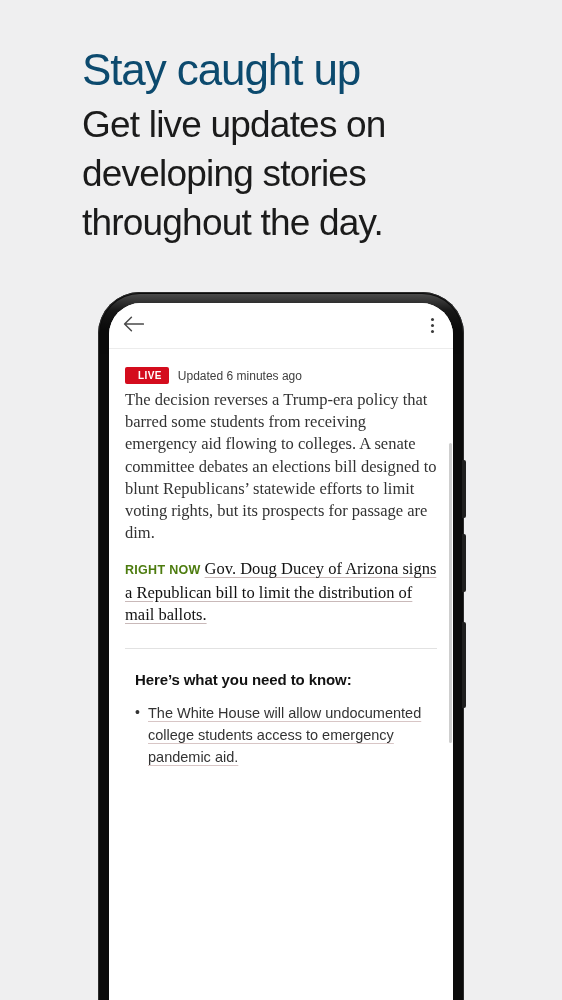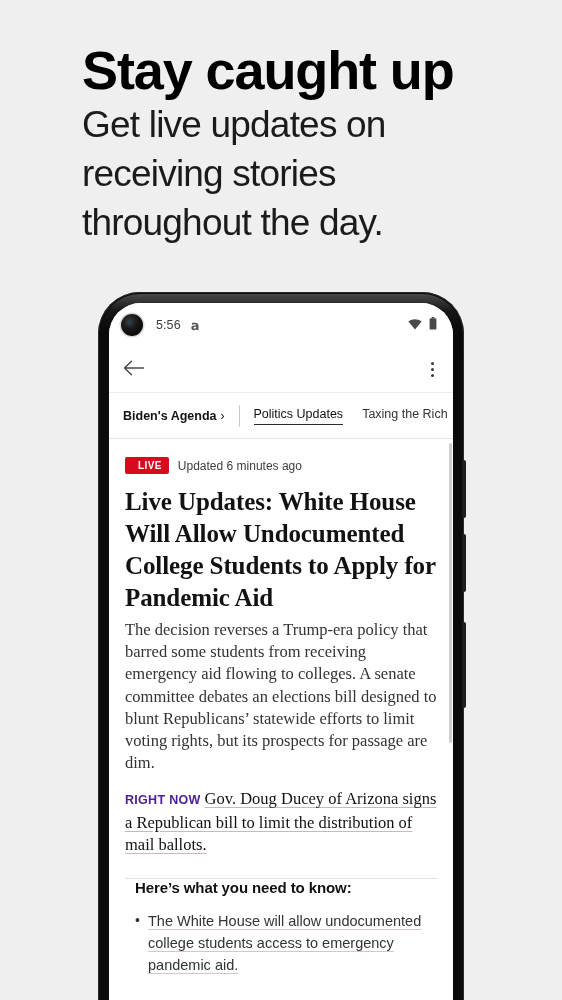--- a/index.html
+++ b/index.html
@@ -20,25 +20,25 @@
   
   .promo {
     position: absolute;
     left: 82px;
     top: 46px;
     width: 420px;
   }
 
   .promo-title {
     font-family: "Liberation Sans", sans-serif;
-    font-weight: 700;
-    font-size: 54px;
+    font-weight: 400;
+    font-size: 44px;
     line-height: 48px;
     letter-spacing: -1.1px;
-    color: #000000;
+    color: #0c4a6e;
   }
 
   .promo-sub {
     font-family: "Liberation Sans", sans-serif;
     font-weight: 400;
     font-size: 37px;
     line-height: 49px;
     letter-spacing: -0.8px;
     color: #1b1b1b;
     margin-top: 6px;
@@ -263,21 +263,21 @@
     font-size: 16.5px;
     line-height: 22.2px;
     color: #121212;
     margin-top: 14px;
   }
   .rightnow-label {
     font-family: "Liberation Sans", sans-serif;
     font-weight: 700;
     font-size: 12.5px;
     letter-spacing: 0.3px;
-    color: #4c1d95;
+    color: #4d7c0f;
     margin-right: 4px;
   }
   .rightnow-link {
     text-decoration: underline;
     text-decoration-color: #c9b9b9;
     text-underline-offset: 3px;
     color: #121212;
     cursor: pointer;
   }
 
@@ -290,20 +290,21 @@
   
   .know {
     padding: 0 16px 0 26px;
     background: #ffffff;
   }
   .know-title {
     font-family: "Liberation Sans", sans-serif;
     font-weight: 700;
     font-size: 15px;
     color: #121212;
+    margin-top: 22px;
     letter-spacing: -0.1px;
   }
   .know-list {
     margin-top: 14px;
     list-style: none;
   }
   .know-list li {
     position: relative;
     padding-left: 13px;
     font-family: "Liberation Sans", sans-serif;
@@ -336,82 +337,53 @@
     height: 300px;
     background: #cfcfcf;
     border-radius: 2px;
   }
 </style>
 </head>
 <body>
 
 <div class="promo">
   <div class="promo-title">Stay caught up</div>
-  <div class="promo-sub">Get live updates on receiving stories throughout the day.</div>
+  <div class="promo-sub">Get live updates on developing stories throughout the day.</div>
 </div>
 
 <div class="phone">
   <div class="phone-bezel-sheen"></div>
   <div class="btn-vol-up"></div>
   <div class="btn-vol-dn"></div>
   <div class="btn-power"></div>
 
   <div class="screen">
 
-    <div class="statusbar">
-      <div class="punch-hole"></div>
-      <div class="sb-time">5:56</div>
-      <div class="sb-nyt">𝗮</div>
-      <div class="sb-right">
-        <span class="ico-wifi">
-          <svg width="14" height="11" viewBox="0 0 14 11">
-            <path d="M7 10.6 0.4 2.6 C2.3 1.1 4.6 0.3 7 0.3 s4.7 0.8 6.6 2.3 Z" fill="#4a4a4a"></path>
-          </svg>
-        </span>
-        <span class="ico-batt">
-          <svg width="8" height="13" viewBox="0 0 8 13">
-            <rect x="2.6" y="0" width="2.8" height="1.4" rx="0.4" fill="#4a4a4a"></rect>
-            <rect x="0.6" y="1.2" width="6.8" height="11.4" rx="1.2" fill="#4a4a4a"></rect>
-          </svg>
-        </span>
-      </div>
-    </div>
 
     <div class="navbar">
       <span class="nav-back">
         <svg width="21" height="16" viewBox="0 0 21 16">
           <path d="M8.4 1.2 L1.6 8 L8.4 14.8 M1.8 8 H20.4" stroke="#4a4a4a" stroke-width="1.5" fill="none" stroke-linecap="round" stroke-linejoin="round"></path>
         </svg>
       </span>
       <span class="nav-more">
         <i></i>
           <i></i>
           <i></i>
       </span>
     </div>
 
-    <div class="tabstrip">
-      <span class="section-name">
-        <span>Biden's Agenda</span>
-        <span class="chev">›</span>
-      </span>
-      <span class="tab-divider"></span>
-      <span class="tab active">Politics Updates</span>
-      <span class="tab">Taxing the Rich</span>
-
-    </div>
 
     <div class="article">
 
       <div class="live-row">
         <span class="live-badge">LIVE</span>
         <span class="live-updated">Updated 6 minutes ago</span>
       </div>
 
-      <h1 class="headline">Live Updates: White House Will Allow Undocumented College Students to Apply for Pandemic Aid</h1>
 
       <p class="summary">The decision reverses a Trump-era policy that barred some students from receiving emergency aid flowing to colleges. A senate committee debates an elections bill designed to blunt Republicans’ statewide efforts to limit voting rights, but its prospects for passage are dim.</p>
 
       <p class="rightnow">
         <span class="rightnow-label">RIGHT NOW</span><span class="rightnow-link">Gov. Doug Ducey of Arizona signs a Republican bill to limit the distribution of mail ballots.</span>
       </p>
 
       <div class="rule"></div>
     </div>
 

